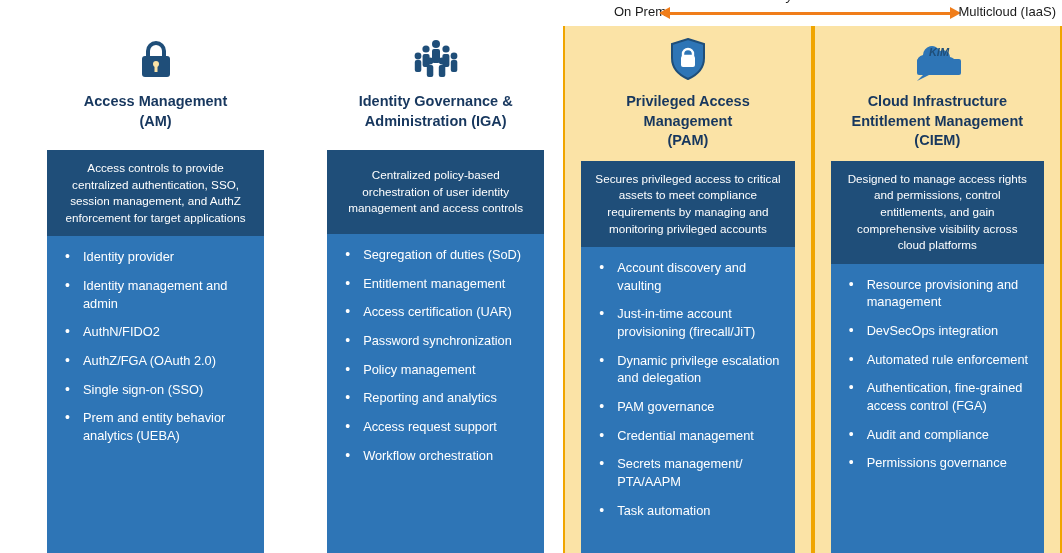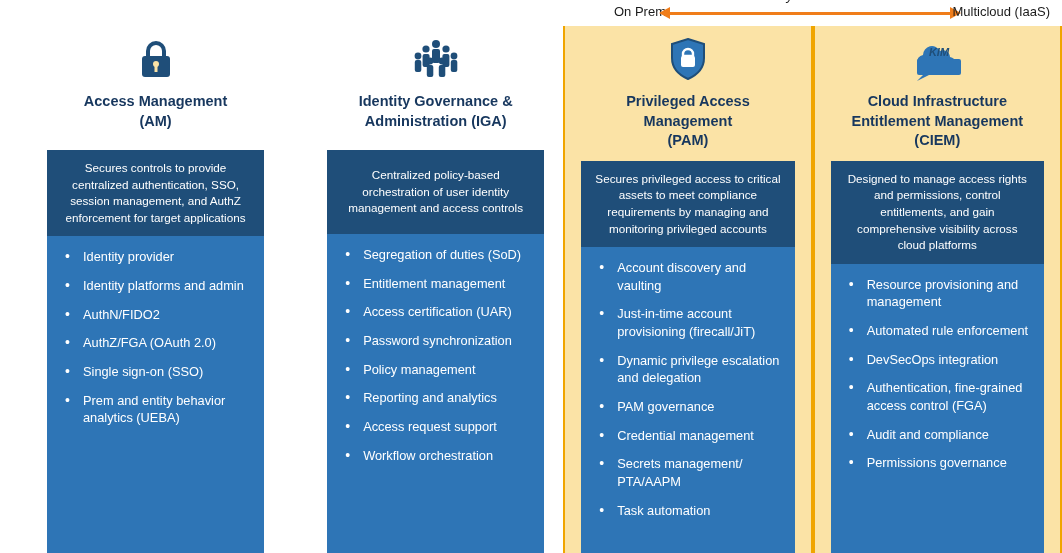--- a/index.html
+++ b/index.html
@@ -28,21 +28,21 @@
     height: 26px;
   }
   .axis-label {
     position: absolute;
     top: 4px;
     font-size: 13px;
     color: #1a1a1a;
     white-space: nowrap;
   }
   .axis-label.left { left: 84px; }
-  .axis-label.right { right: 12px; }
+  .axis-label.right { right: 6px; }
   .axis-label.center {
     left: 50%;
     transform: translateX(-50%);
     top: -12px;
     font-style: italic;
   }
   .axis-arrow {
     position: absolute;
     top: 12px;
     left: 140px;
@@ -187,24 +187,24 @@
             <path d="M9 18 V12 a8 8 0 0 1 16 0 v6" fill="none" stroke="#1f4e79" stroke-width="4"></path>
             <rect x="3" y="17" width="28" height="21" rx="3" fill="#1f4e79"></rect>
             <circle cx="17" cy="25" r="3" fill="#fbe3a6"></circle>
             <rect x="15.5" y="26" width="3" height="7" fill="#fbe3a6"></rect>
           </svg>
         </div>
         <div class="col-title">
           <div>Access Management</div>
           <div>(AM)</div>
         </div>
-        <div class="desc">Secures controls to provide centralized authentication, SSO, session management, and AuthZ enforcement for target applications</div>
+        <div class="desc">Access controls to provide centralized authentication, SSO, session management, and AuthZ enforcement for target applications</div>
         <ul class="bullets">
           <li>Identity provider</li>
-          <li>Identity platforms and admin</li>
+          <li>Identity management and admin</li>
           <li>AuthN/FIDO2</li>
           <li>AuthZ/FGA (OAuth 2.0)</li>
           <li>Single sign-on (SSO)</li>
           <li>Prem and entity behavior analytics (UEBA)</li>
         </ul>
       </div>
     </div>
 
     <div class="col plain">
       <div class="col-inner">
@@ -284,22 +284,22 @@
           </svg>
         </div>
         <div class="col-title">
           <div>Cloud Infrastructure</div>
           <div>Entitlement Management</div>
           <div>(CIEM)</div>
         </div>
         <div class="desc">Designed to manage access rights and permissions, control entitlements, and gain comprehensive visibility across cloud platforms</div>
         <ul class="bullets">
           <li>Resource provisioning and management</li>
+          <li>DevSecOps integration</li>
           <li>Automated rule enforcement</li>
-          <li>DevSecOps integration</li>
           <li>Authentication, fine-grained access control (FGA)</li>
           <li>Audit and compliance</li>
           <li>Permissions governance</li>
         </ul>
       </div>
     </div>
 
   </div>
 </div>
 

